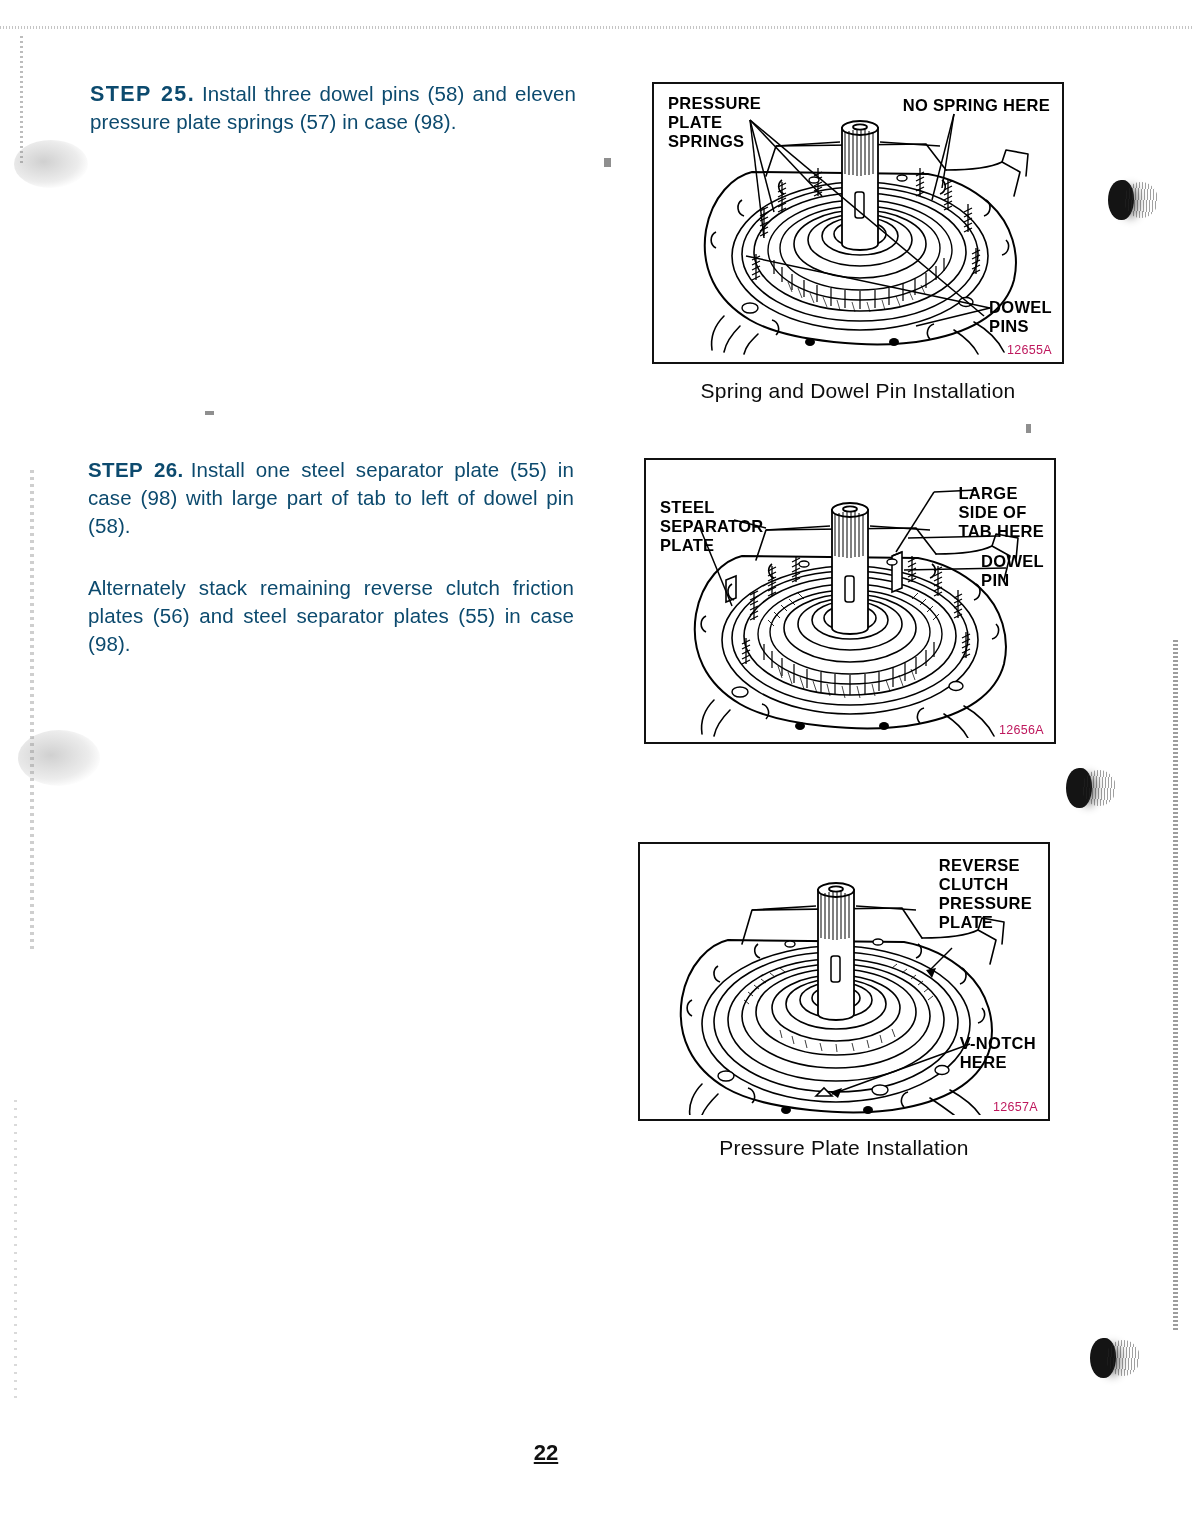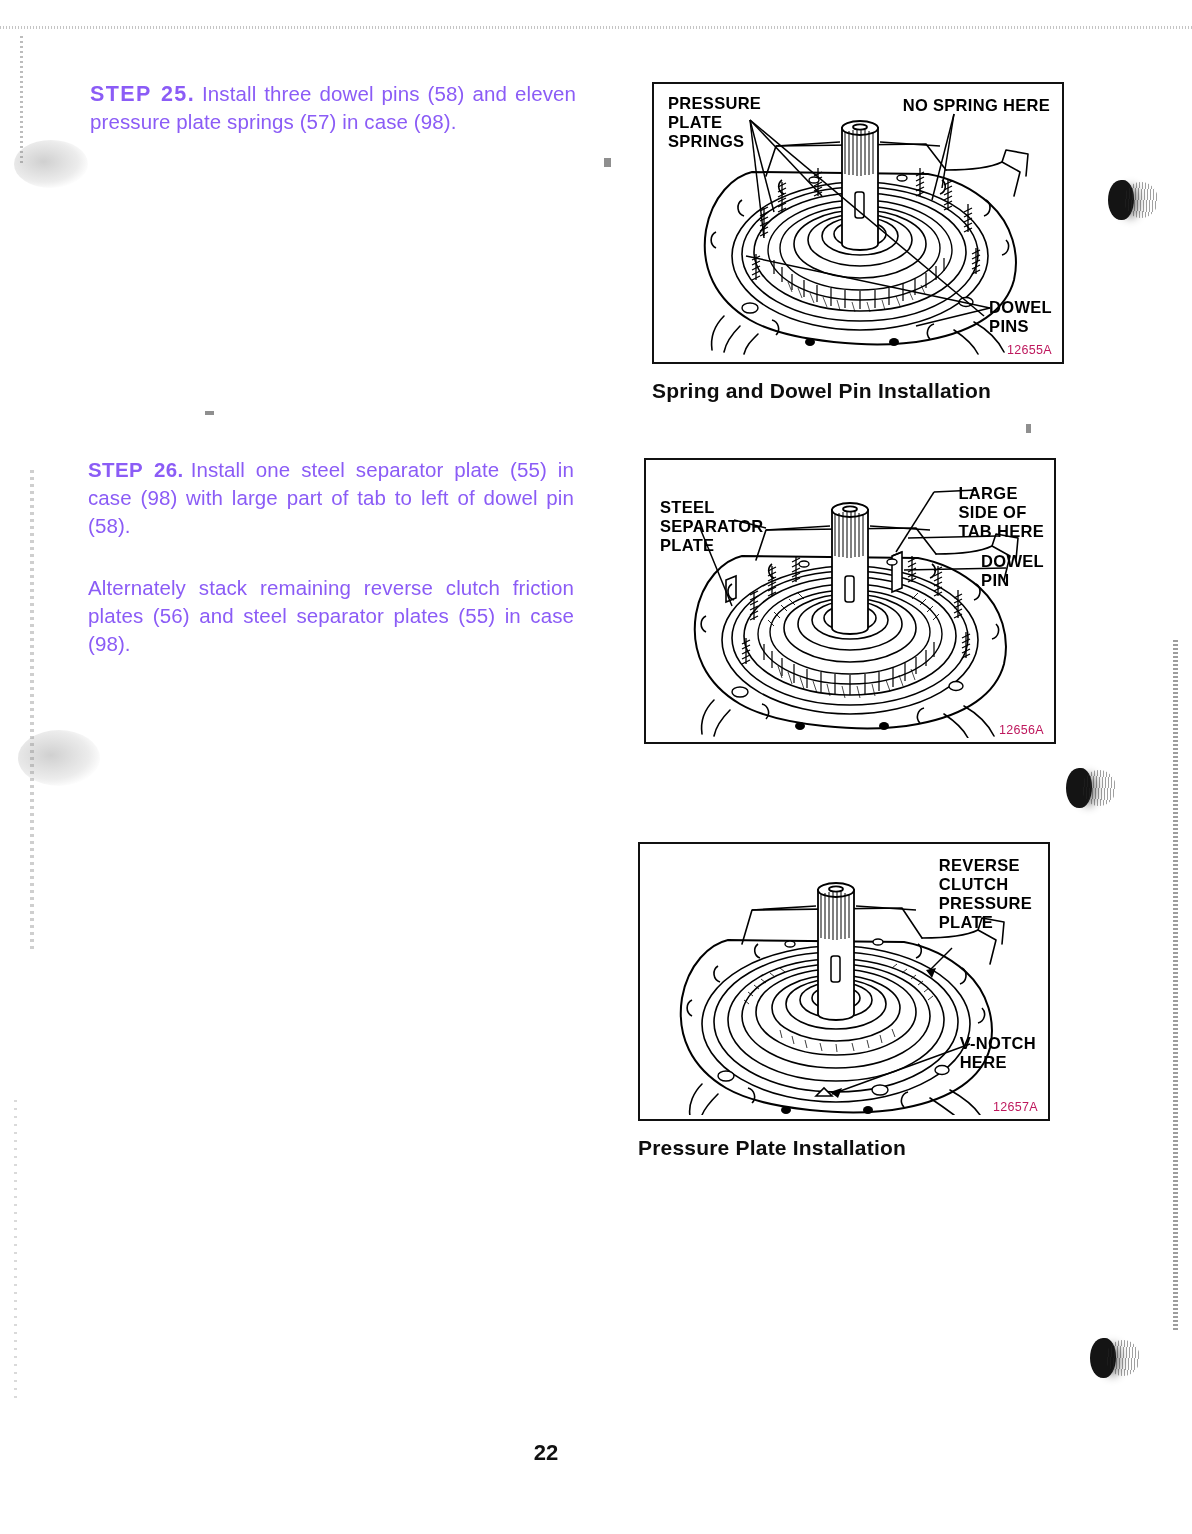--- a/index.html
+++ b/index.html
@@ -100,21 +100,21 @@
   
   .step-block { position: absolute; width: 490px; }
   .step-1 { left: 90px; top: 80px; }
   .step-2 { left: 88px; top: 456px; }
   .step-3 { left: 86px; top: 846px; }
 
   .step-para {
     font-size: 20.5px;
     line-height: 28px;
     text-align: justify;
-    color: #8b5cf6;
+    color: #0c4a6e;
     margin: 0 4px 26px 0;
     letter-spacing: .1px;
   }
   .step-para:last-child { margin-bottom: 0; }
   .step-label {
     font-weight: bold;
     letter-spacing: .4px;
     margin-right: 7px;
   }
   .step-label.wide { letter-spacing: 1.4px; font-size: 21.5px; }
@@ -131,22 +131,23 @@
     background: #fff;
     height: 278px;
     overflow: hidden;
     padding-left: 36px;
   }
   .fig-2 .fig-frame { height: 282px; }
   .fig-3 .fig-frame { height: 275px; }
 
   .fig-caption {
     margin-top: 15px;
+    text-align: center;
     font-size: 21px;
-    font-weight: bold;
+    font-weight: normal;
     letter-spacing: .2px;
     color: #0d0d0d;
   }
   .fig-id {
     position: absolute;
     right: 10px; bottom: 5px;
     font-size: 12.5px;
     letter-spacing: .3px;
     color: #be185d;
   }
@@ -161,20 +162,21 @@
   }
   .fig-svg { position: absolute; left: 0; top: 0; }
   .page-number {
     position: absolute;
     left: 0; top: 1440px;
     width: 1092px;
     text-align: center;
     font-size: 22px;
     font-weight: bold;
     color: #111;
+    text-decoration: underline;
   }
   
   .fleck { position: absolute; background: #6a6a6a; opacity: .75; }
 </style>
 </head>
 <body>
 
 <div class="page">
 
   <div class="scan-top-streak"></div>

